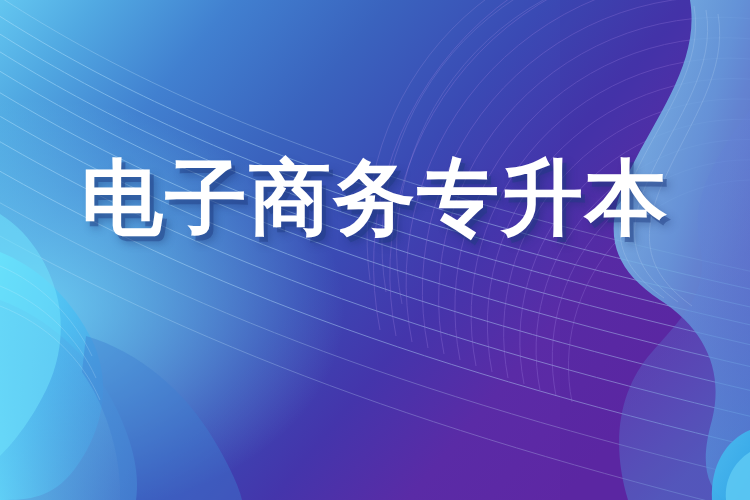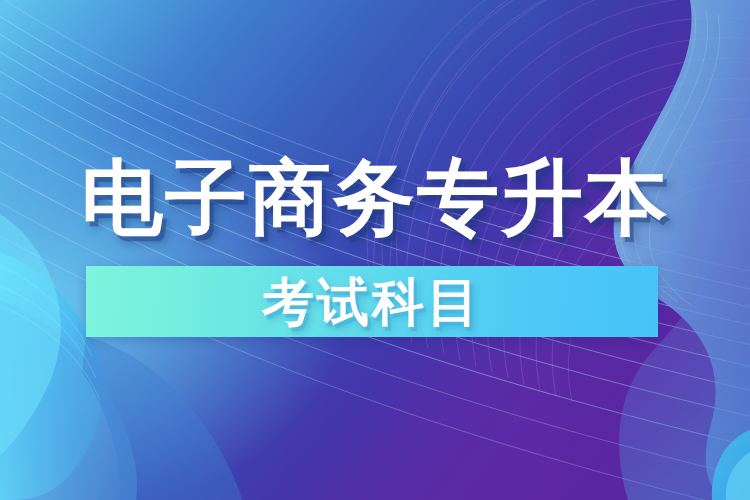--- a/index.html
+++ b/index.html
@@ -180,17 +180,14 @@
       </g>
 
       <rect x="560" y="0" width="190" height="500" fill="#3a1a86" opacity=".06"></rect>
     </g>
   </svg>
 
   <div class="title-wrap">
     <div class="title">电子商务专升本</div>
   </div>
 
-  <div class="band">
-    <div class="band-text">考试科目</div>
-  </div>
 
 </div>
 
 </body></html>

